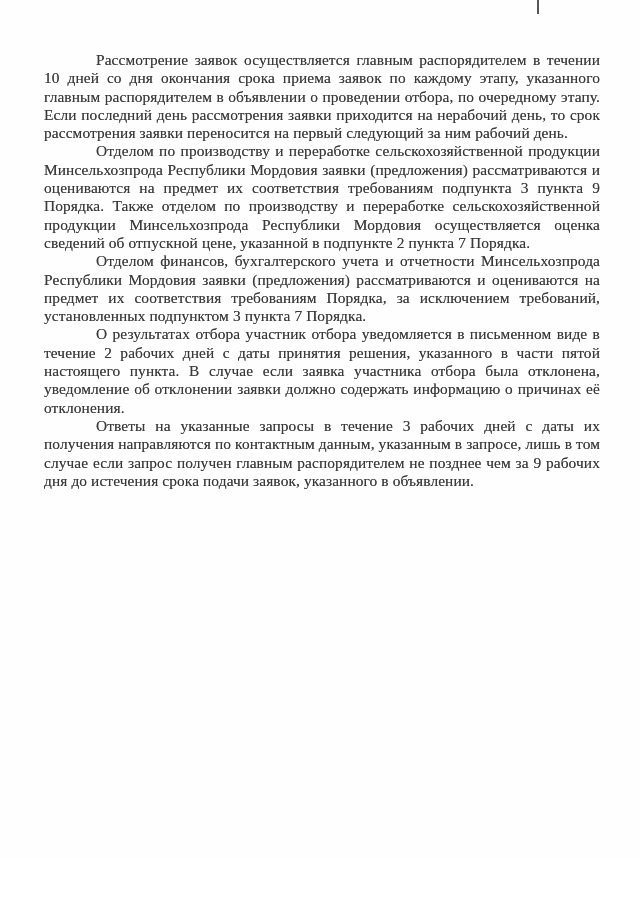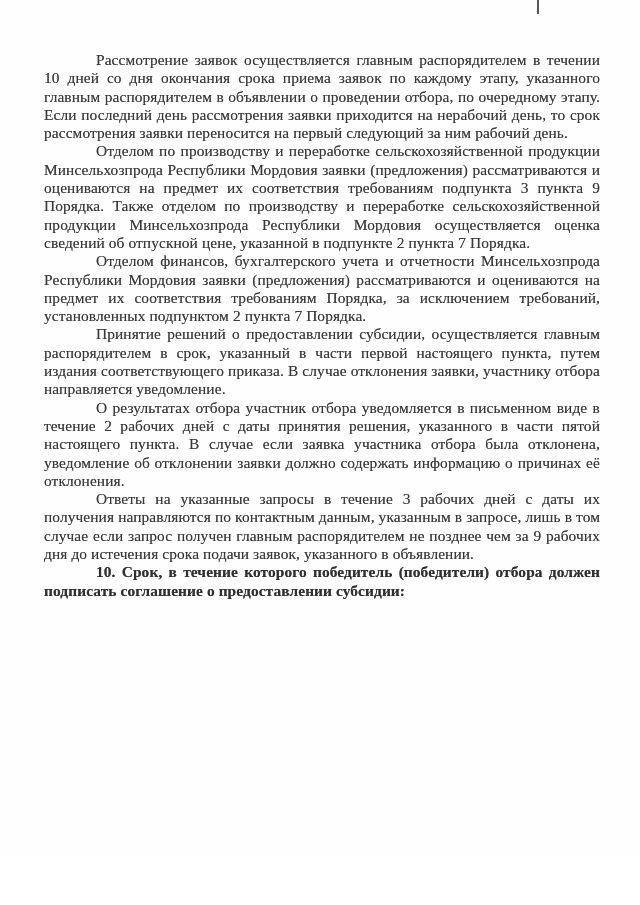--- a/index.html
+++ b/index.html
@@ -67,22 +67,20 @@
 </head>
 <body>
 
 <div class="page">
 
   <div class="top-tick"></div>
 
   <div class="text-block">
     <p>Рассмотрение заявок осуществляется главным распорядителем в течении 10 дней со дня окончания срока приема заявок по каждому этапу, указанного главным распорядителем в объявлении о проведении отбора, по очередному этапу. Если последний день рассмотрения заявки приходится на нерабочий день, то срок рассмотрения заявки переносится на первый следующий за ним рабочий день.</p>
     <p>Отделом по производству и переработке сельскохозяйственной продукции Минсельхозпрода Республики Мордовия заявки (предложения) рассматриваются и оцениваются на предмет их соответствия требованиям подпункта 3 пункта 9 Порядка. Также отделом по производству и переработке сельскохозяйственной продукции Минсельхозпрода Республики Мордовия осуществляется оценка сведений об отпускной цене, указанной в подпункте 2 пункта 7 Порядка.</p>
-    <p>Отделом финансов, бухгалтерского учета и отчетности Минсельхозпрода Республики Мордовия заявки (предложения) рассматриваются и оцениваются на предмет их соответствия требованиям Порядка, за исключением требований, установленных подпунктом 2 пункта 7 Порядка.</p>
-    <p>Принятие решений о предоставлении субсидии, осуществляется главным распорядителем в срок, указанный в части первой настоящего пункта, путем издания соответствующего приказа. В случае отклонения заявки, участнику отбора направляется уведомление.</p>
+    <p>Отделом финансов, бухгалтерского учета и отчетности Минсельхозпрода Республики Мордовия заявки (предложения) рассматриваются и оцениваются на предмет их соответствия требованиям Порядка, за исключением требований, установленных подпунктом 3 пункта 7 Порядка.</p>
     <p>О результатах отбора участник отбора уведомляется в письменном виде в течение 2 рабочих дней с даты принятия решения, указанного в части пятой настоящего пункта. В случае если заявка участника отбора была отклонена, уведомление об отклонении заявки должно содержать информацию о причинах её отклонения.</p>
     <p>Ответы на указанные запросы в течение 3 рабочих дней с даты их получения направляются по контактным данным, указанным в запросе, лишь в том случае если запрос получен главным распорядителем не позднее чем за 9 рабочих дня до истечения срока подачи заявок, указанного в объявлении.</p>
-    <p class="bold">10. Срок, в течение которого победитель (победители) отбора должен подписать соглашение о предоставлении субсидии:</p>
   </div>
 
   <div class="bottom-scan-line"></div>
 
 </div>
 
 </body></html>

